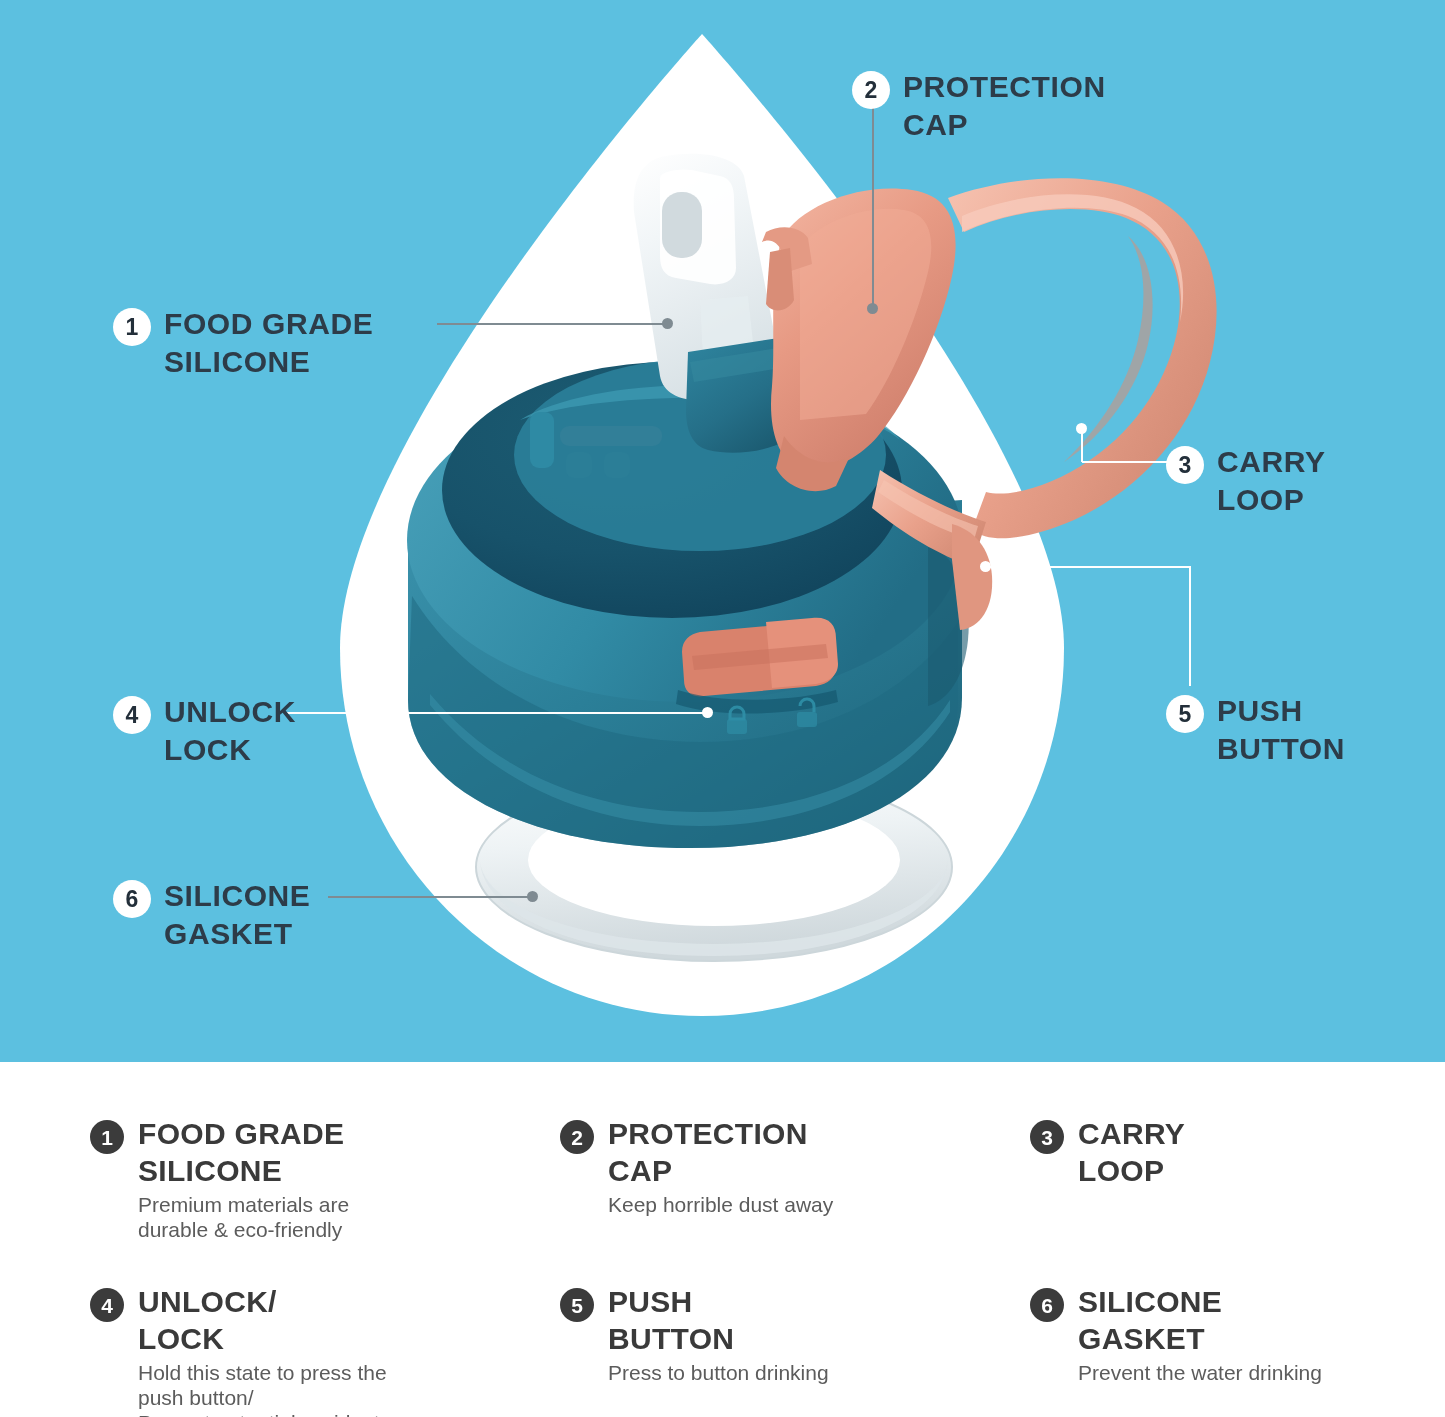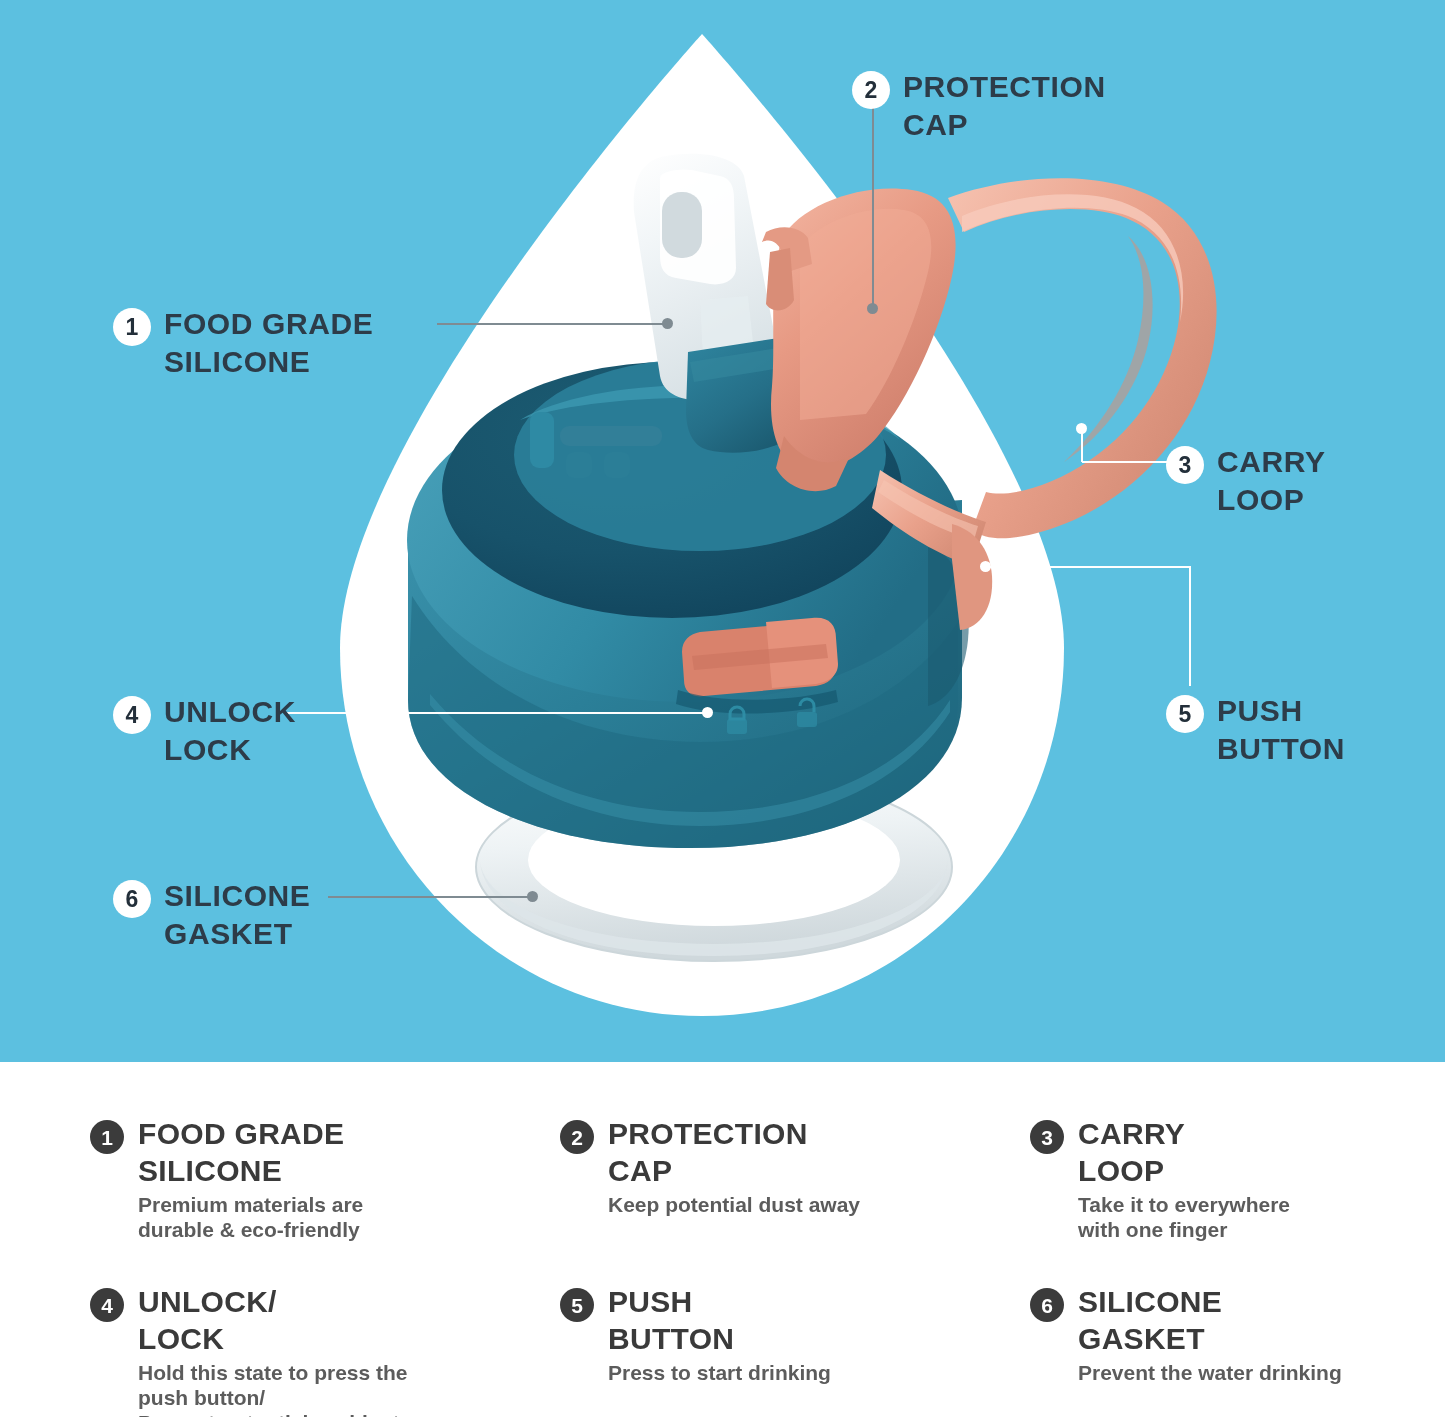--- a/index.html
+++ b/index.html
@@ -79,21 +79,21 @@
     color:#3a3a3a;
     font-size:30px;font-weight:bold;
     line-height:1.22;
     white-space:pre-line;
     letter-spacing:.3px;
     text-transform:uppercase;
   }
   .ldesc{
     color:#5c5c5c;
     font-size:21px;
-    font-weight:bold;
+    font-weight:normal;
     line-height:1.18;
     white-space:pre-line;
     margin-top:4px;
     letter-spacing:0px;
   }
 </style>
 </head>
 <body>
 
 <div id="hero">
@@ -323,51 +323,49 @@
       <div class="ldesc">Premium materials are
 durable &amp; eco-friendly</div>
     </div>
   </div>
 
   <div class="lrow" style="left:560px;top:54px;width:420px;">
     <div class="badge-f">2</div>
     <div>
       <div class="ltitle">PROTECTION
 CAP</div>
-      <div class="ldesc">Keep potential dust away</div>
+      <div class="ldesc">Keep horrible dust away</div>
     </div>
   </div>
 
   <div class="lrow" style="left:1030px;top:54px;width:400px;">
     <div class="badge-f">3</div>
     <div>
       <div class="ltitle">CARRY
 LOOP</div>
-      <div class="ldesc">Take it to everywhere
-with one finger</div>
     </div>
   </div>
 
   <div class="lrow" style="left:90px;top:222px;width:410px;">
     <div class="badge-f">4</div>
     <div>
       <div class="ltitle">UNLOCK/
 LOCK</div>
       <div class="ldesc">Hold this state to press the
 push button/
 Prevent potential accidents</div>
     </div>
   </div>
 
   <div class="lrow" style="left:560px;top:222px;width:420px;">
     <div class="badge-f">5</div>
     <div>
       <div class="ltitle">PUSH
 BUTTON</div>
-      <div class="ldesc">Press to start drinking</div>
+      <div class="ldesc">Press to button drinking</div>
     </div>
   </div>
 
   <div class="lrow" style="left:1030px;top:222px;width:400px;">
     <div class="badge-f">6</div>
     <div>
       <div class="ltitle">SILICONE
 GASKET</div>
       <div class="ldesc">Prevent the water drinking</div>
     </div>

